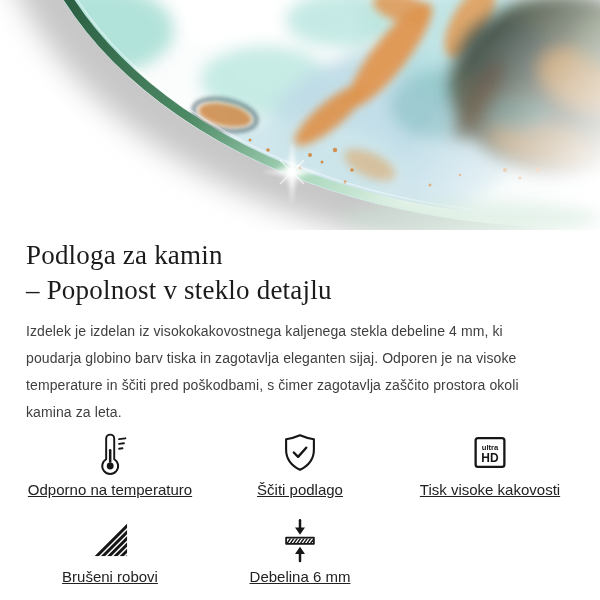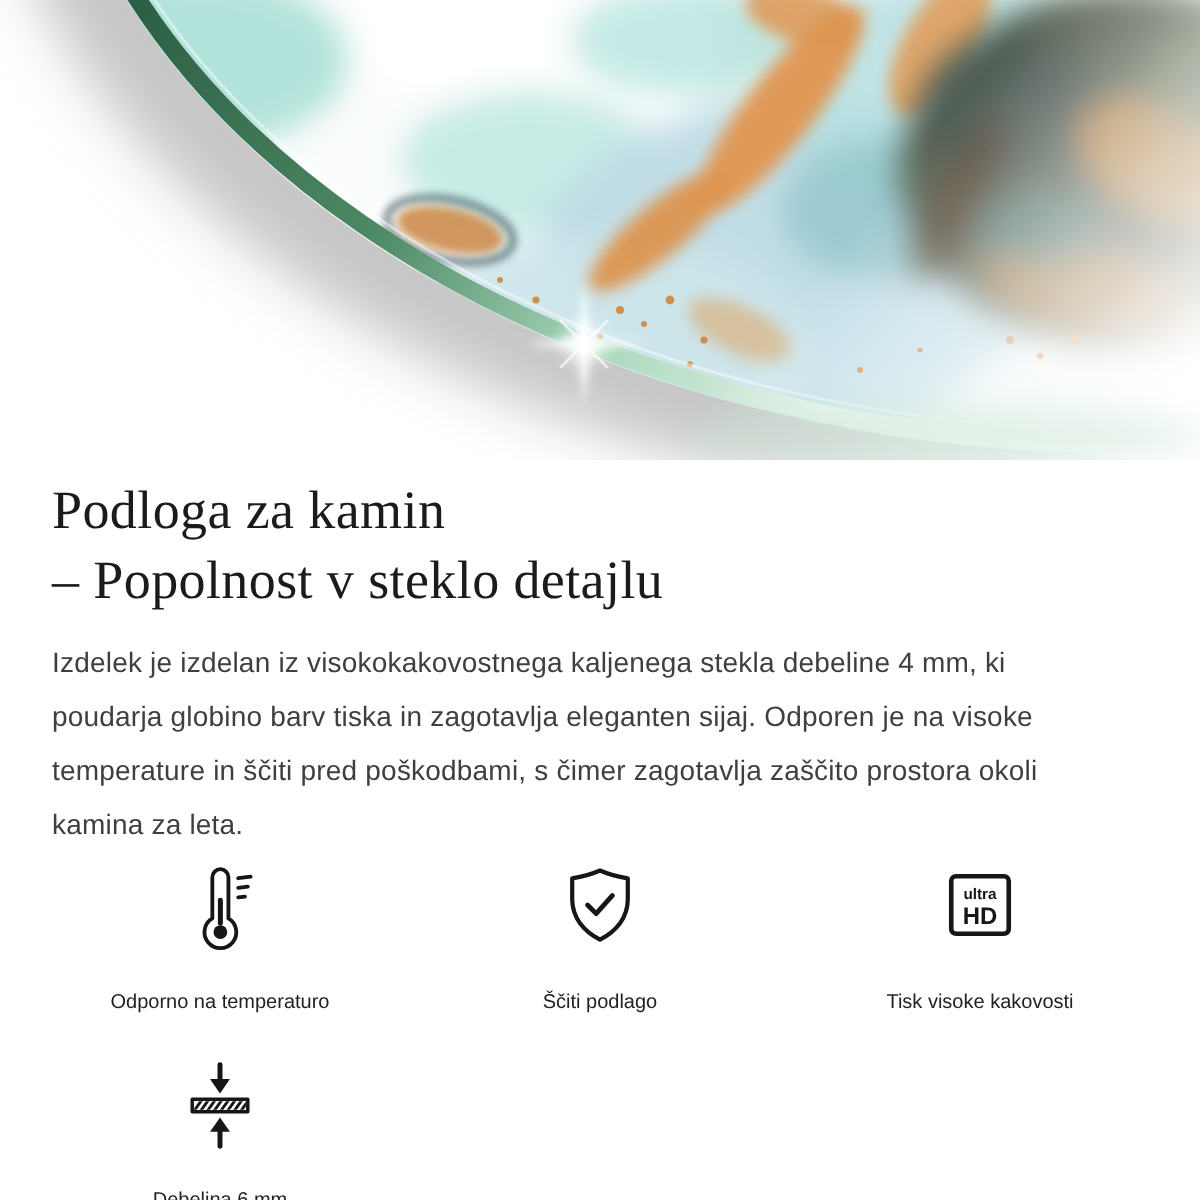--- a/index.html
+++ b/index.html
@@ -47,26 +47,27 @@
     align-items: center;
   }
   .icon-box {
     height: 46px;
     width: 48px;
     display: flex;
     align-items: center;
     justify-content: center;
   }
   .feature-label {
-    margin-top: 19px;
-    font-size: 10px;
+    margin-top: 7px;
+    font-size: 15px;
     line-height: 14px;
     color: #222;
     text-align: center;
     white-space: nowrap;
+    text-decoration: underline;
   }
   .icon-stroke { stroke: #161616; fill: none; stroke-linecap: round; stroke-linejoin: round; }
   .icon-fill { fill: #161616; }
   .hd-text { font-family: "Liberation Sans", sans-serif; fill: #161616; text-anchor: middle; }
 </style>
 </head>
 <body>
 
 <div class="page">
 
@@ -210,20 +211,40 @@
         <svg width="48" height="46" viewBox="0 0 48 48">
           <rect class="icon-stroke" stroke-width="2.4" x="9" y="8.5" width="30" height="30" rx="2.5"></rect>
           <text class="hd-text" x="24" y="20.5" font-size="8" font-weight="600">ultra</text>
           <text class="hd-text" x="24" y="33.5" font-size="12.5" font-weight="800">HD</text>
         </svg>
       </div>
       <div class="feature-label">Tisk visoke kakovosti</div>
     </div>
 
 
+    <div class="feature">
+      <div class="icon-box">
+        <svg width="48" height="46" viewBox="0 0 48 48">
+          <defs>
+              <clipPath id="triClip">
+                <path d="M7 41 H42 V6 Z"></path>
+              </clipPath>
+            </defs>
+          <g clip-path="url(#triClip)" stroke="#161616" stroke-width="3.1">
+            <path d="M-2 53 L58 -7"></path>
+            <path d="M4.5 53 L64.5 -7"></path>
+            <path d="M11 53 L71 -7"></path>
+            <path d="M17.5 53 L77.5 -7"></path>
+            <path d="M24 53 L84 -7"></path>
+            <path d="M30.5 53 L90.5 -7"></path>
+          </g>
+        </svg>
+      </div>
+      <div class="feature-label">Brušeni robovi</div>
+    </div>
 
     <div class="feature">
       <div class="icon-box">
         <svg width="48" height="46" viewBox="0 0 48 48">
           <path class="icon-stroke" stroke-width="2.6" d="M24 3.5 V11"></path>
           <path class="icon-fill" d="M18.8 11 H29.2 L24 18.5 Z"></path>
           <rect class="icon-stroke" stroke-width="1.8" x="9.5" y="21.5" width="29" height="6.5"></rect>
           <defs>
               <clipPath id="barClip">
                 <rect x="10.5" y="22.5" width="27" height="4.5"></rect>

